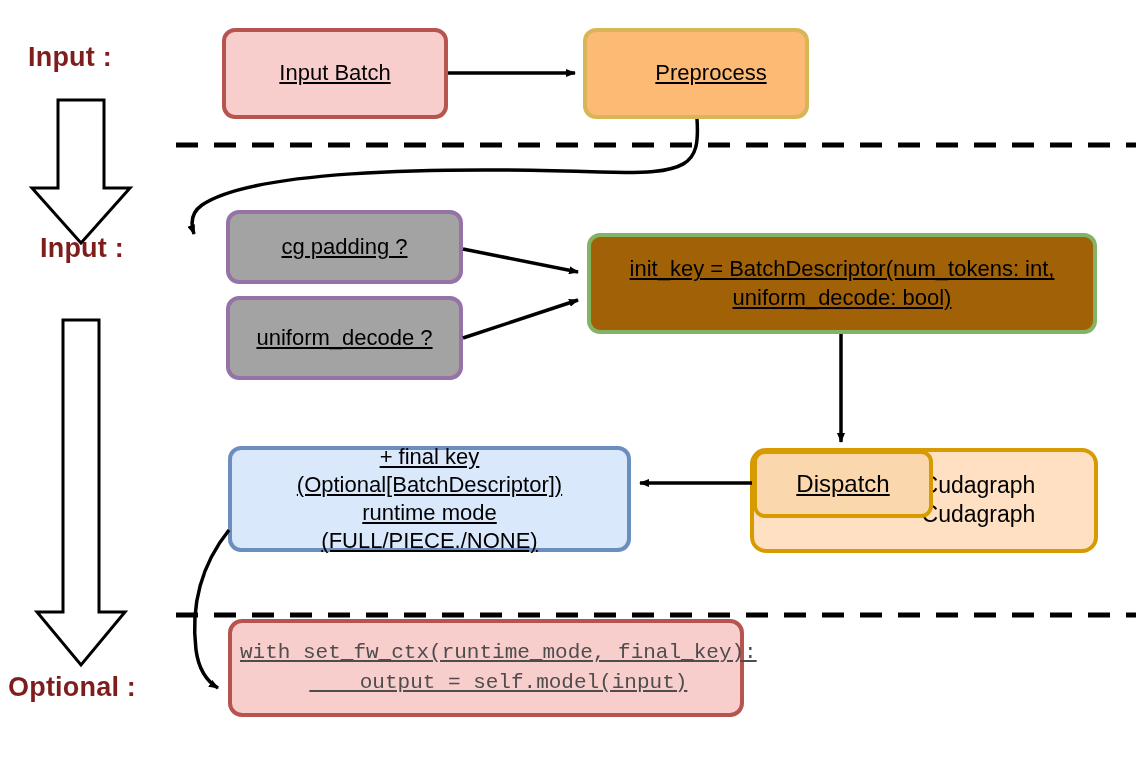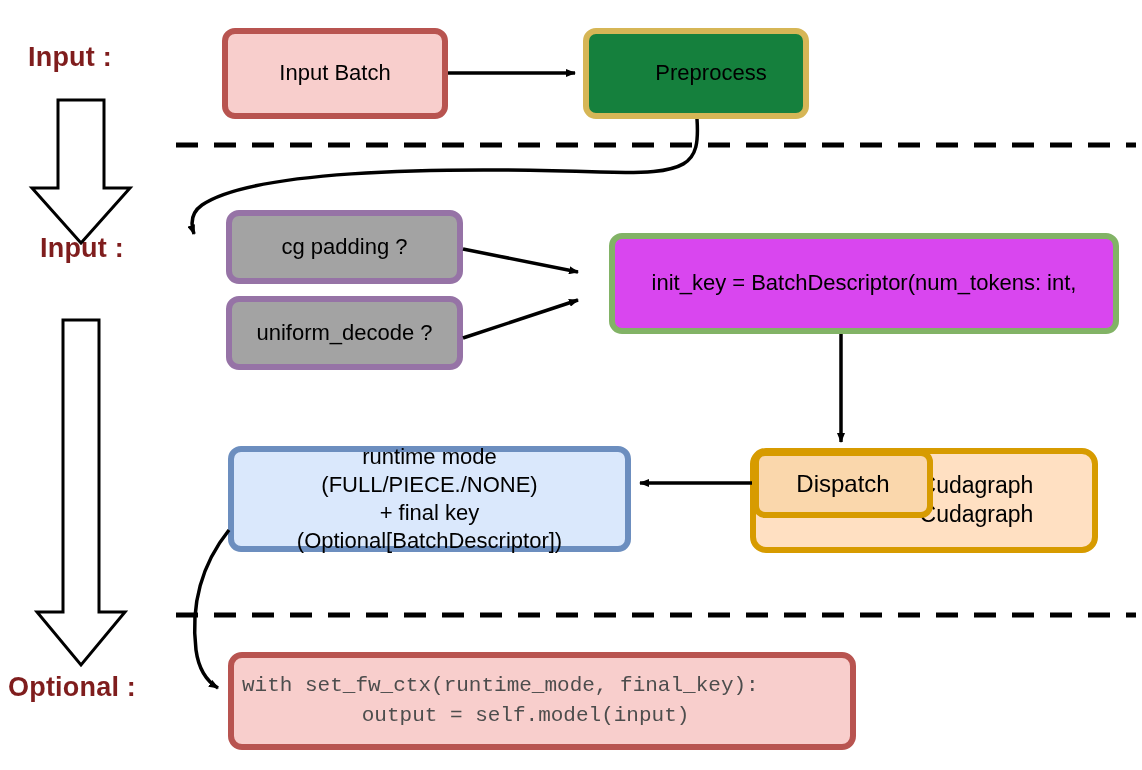--- a/index.html
+++ b/index.html
@@ -12,29 +12,29 @@
   svg.layer{position:absolute;left:0;top:0;width:1142px;height:770px;pointer-events:none;}
 
   .stage-label{
     position:absolute;font-weight:bold;font-size:27px;color:#7f1d1d;
     white-space:nowrap;letter-spacing:.2px;
   }
 
   .node{
     position:absolute;box-sizing:border-box;
     display:flex;align-items:center;justify-content:center;
-    text-align:center;border-radius:13px;border:6px solid #1d4ed8;
-    color:#000;font-size:22px;line-height:1.28;
+    text-align:center;border-radius:13px;border:4px solid #1d4ed8;
+    color:#000;font-size:22px;line-height:1.28;text-decoration:underline;
   }
   .node span{display:block;padding:0 10px;}
 
   .n-input  {background:#f8cecc;border-color:#b85450;}
-  .n-pre    {background:#15803d;border-color:#d6b656;padding-left:30px;}
+  .n-pre    {background:#fdba74;border-color:#d6b656;padding-left:30px;}
   .n-purple {background:#a3a3a3;border-color:#9673a6;}
-  .n-green  {background:#d946ef;border-color:#82b366;margin-left:22px;}
+  .n-green  {background:#a16207;border-color:#82b366;}
   .n-blue   {background:#dae8fc;border-color:#6c8ebf;}
   .n-disp-outer{background:#ffe0c2;border-color:#d79b00;border-radius:16px;}
   .n-disp-inner{background:#fad7ac;border-color:#d79b00;border-radius:12px;}
 
   .n-code{
     background:#f8cecc;border-color:#b85450;border-radius:14px;
     font-family:"Liberation Mono","DejaVu Sans Mono",monospace;
     color:#4d4d4d;font-size:21px;line-height:1.42;
     align-items:center;justify-content:flex-start;
   }
@@ -61,49 +61,50 @@
   </div>
 
   <div class="node n-pre" style="left:583px;top:28px;width:226px;height:91px;">
     <span>Preprocess</span>
   </div>
 
   <div class="node n-purple" style="left:226px;top:210px;width:237px;height:74px;">
     <span>cg padding ?</span>
   </div>
 
-  <div class="node n-purple" style="left:226px;top:296px;width:237px;height:74px;">
+  <div class="node n-purple" style="left:226px;top:296px;width:237px;height:84px;">
     <span>uniform_decode ?</span>
   </div>
 
   <div class="node n-green" style="left:587px;top:233px;width:510px;height:101px;">
     <span style="padding:0 14px;">
       <span>init_key = BatchDescriptor(num_tokens: int,</span>
+      <span>uniform_decode: bool)</span>
     </span>
   </div>
 
   <div class="node n-blue" style="left:228px;top:446px;width:403px;height:106px;">
     <span>
+      <span>+ final key (Optional[BatchDescriptor])</span>
       <span>runtime mode (FULL/PIECE./NONE)</span>
-      <span>+ final key (Optional[BatchDescriptor])</span>
     </span>
   </div>
 
   <div class="node n-disp-outer" style="left:750px;top:448px;width:348px;height:105px;">
     <span>
       <span>Cudagraph</span>
       <span>Cudagraph</span>
     </span>
   </div>
 
   <div class="node n-disp-inner" style="left:753px;top:450px;width:180px;height:68px;font-size:24px;">
     <span>Dispatch</span>
   </div>
 
-  <div class="node n-code" style="left:228px;top:652px;width:628px;height:98px;">
+  <div class="node n-code" style="left:228px;top:619px;width:516px;height:98px;">
     <pre>with set_fw_ctx(runtime_mode, final_key):
     output = self.model(input)</pre>
   </div>
 
   <svg class="layer" viewBox="0 0 1142 770">
     <defs>
       <marker id="ah" markerWidth="10" markerHeight="8" refX="9" refY="4" orient="auto" markerUnits="userSpaceOnUse">
         <path d="M0,0 L10,4 L0,8 Z" fill="#000"></path>
       </marker>
     </defs>

